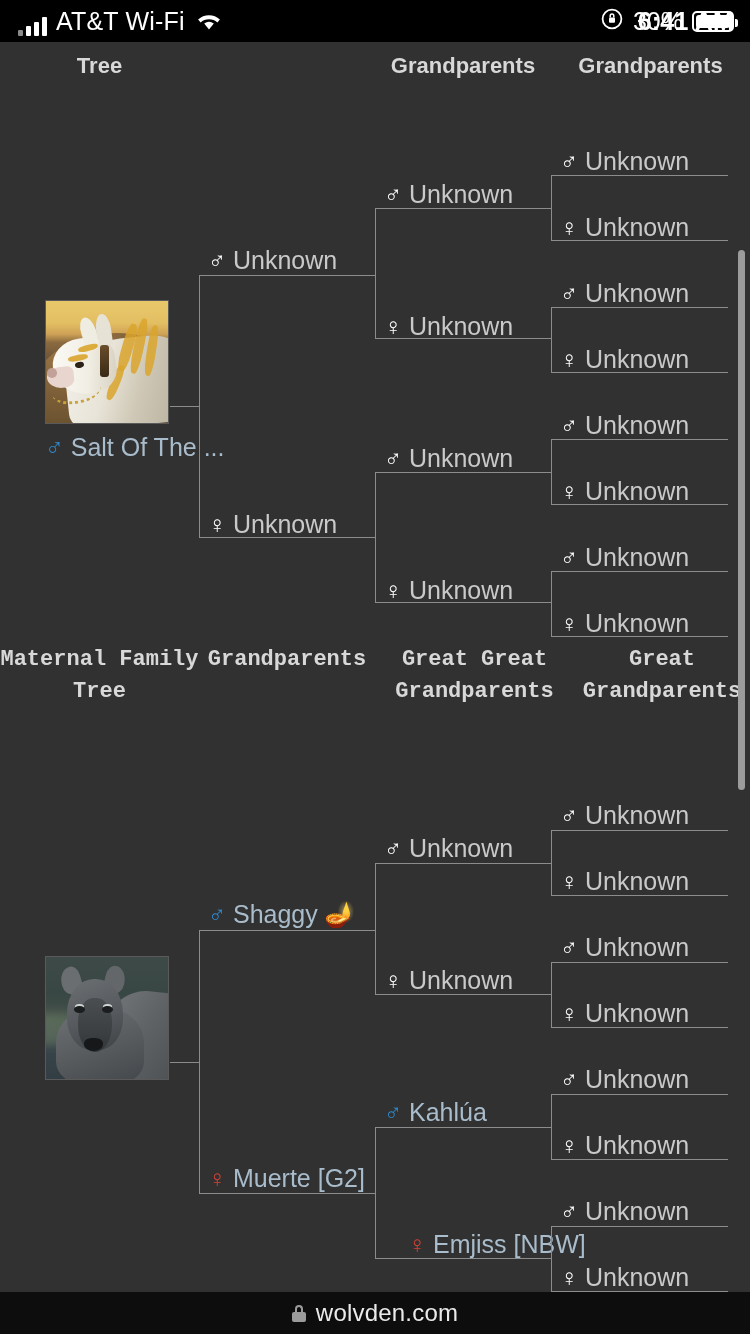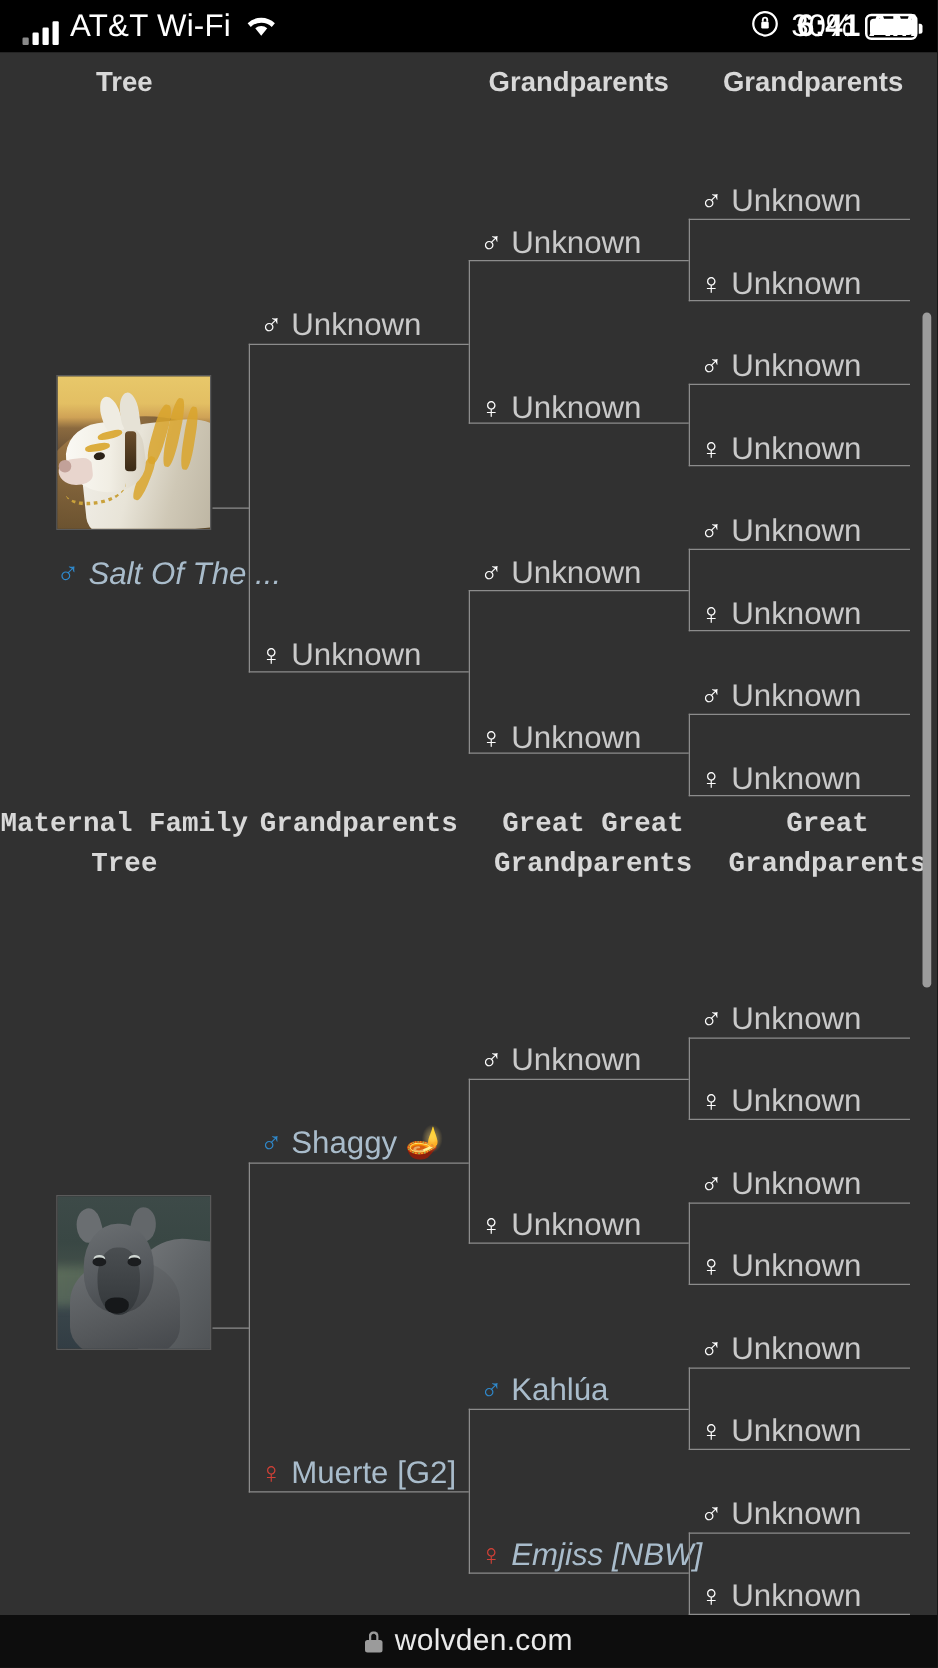--- a/index.html
+++ b/index.html
@@ -66,21 +66,21 @@
   .conn { position: absolute; background: #8c8c8c; }
 
   
   .subject { position: absolute; }
   .thumb {
     width: 124px; height: 124px; border: 1px solid #5a5a5a;
     position: relative; overflow: hidden;
   }
   .thumb .nm { position: absolute; inset: 0; }
   .subject .caption {
-    margin-top: 20px; font-size: 25px; line-height: 30px; color: #a9bccb; white-space: nowrap; font-style: italic;
+    margin-top: 8px; font-size: 25px; line-height: 30px; color: #a9bccb; white-space: nowrap;
   }
   .subject .caption .sym.m { color: #2f89cc; }
   .subject .caption .sym.f { color: #d24137; }
 
   
   .art-salt { background: linear-gradient(#e8c86a 0%, #e3bf63 18%, #cfa256 27%, #8b6a3f 34%, #6d5437 48%, #574429 62%, #6b5532 80%, #5a4729 100%); }
   .art-salt .hill { position:absolute; left:-10%; top:26%; width:130%; height:90%;
     background: radial-gradient(ellipse at 20% 0%, #a87f4a 0%, #7c5f38 40%, #5d4829 75%); border-radius: 60% 55% 0 0; }
   .art-salt .body { position:absolute; left:16%; top:30%; width:100%; height:72%;
     background: linear-gradient(110deg,#f2f0ea 0%, #e8e4d8 35%, #cfc8b6 60%, #b3ab98 100%);
@@ -348,21 +348,21 @@
       <div class="label" style="left:384px; top:269px;">
         <span class="sym f">♀</span>
         <span>Unknown</span>
       </div>
 
       <div class="bx" style="left:375px; top:431px; width:176px; height:132px; border-right:none;"></div>
       <div class="label link" style="left:384px; top:401px;">
         <span class="sym m">♂</span>
         <span>Kahlúa</span>
       </div>
-      <div class="label link" style="left:384px; top:533px;font-style:italic;">
+      <div class="label link" style="left:408px; top:533px;">
         <span class="sym f">♀</span>
         <span>Emjiss [NBW]</span>
       </div>
 
       <div class="bx" style="left:551px; top:134px; width:177px; height:66px; border-right:none;"></div>
       <div class="label" style="left:560px; top:104px;">
         <span class="sym m">♂</span>
         <span>Unknown</span>
       </div>
       <div class="label" style="left:560px; top:170px;">

